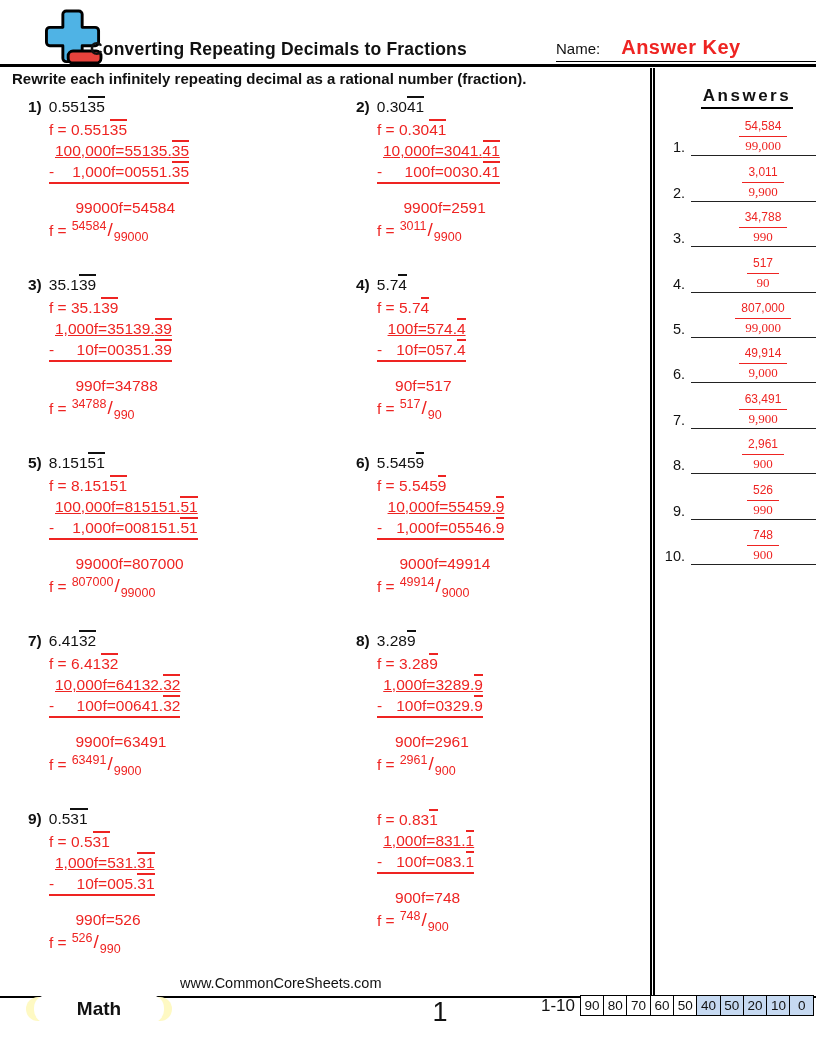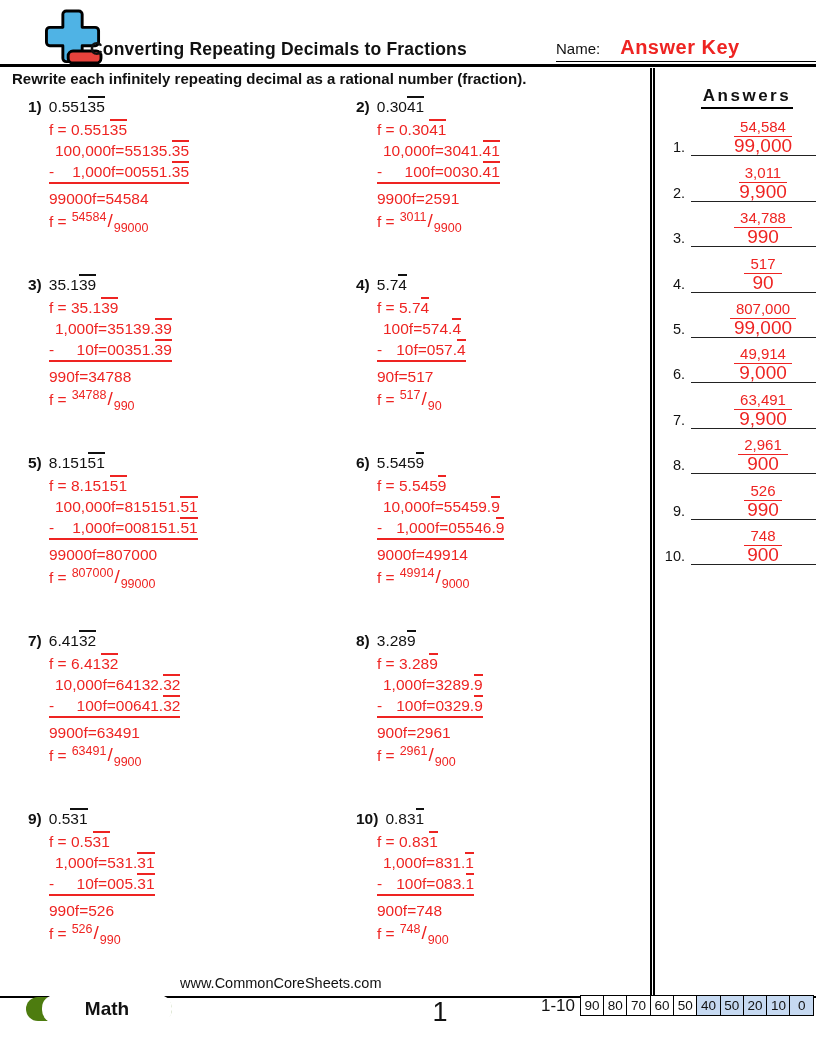--- a/index.html
+++ b/index.html
@@ -11,59 +11,59 @@
   }
   *{margin:0;padding:0;box-sizing:border-box;}
   html,body{background:#fff;}
   body{font-family:"Liberation Sans","DejaVu Sans",sans-serif;color:var(--ink);}
   .page{position:relative;width:816px;height:1056px;background:#fff;overflow:hidden;}
 
   
   .logo{position:absolute;left:42px;top:9px;}
   .title{position:absolute;left:90px;top:39px;width:480px;text-align:left;
          font-size:17.5px;font-weight:700;letter-spacing:.2px;}
-  .name-wrap{position:absolute;left:556px;top:36px;width:258px;display:flex;align-items:baseline;gap:20px;}
+  .name-wrap{position:absolute;left:556px;top:36px;width:258px;display:flex;align-items:baseline;gap:0;}
   .name-label{font-size:15px;}
-  .name-value{font-size:20px;font-weight:bold;color:var(--red);letter-spacing:.5px;}
+  .name-value{font-size:20px;font-weight:bold;color:var(--red);letter-spacing:.5px;margin-left:21px;}
   .name-underline{position:absolute;left:556px;top:61px;width:260px;border-top:1.5px solid #000;}
   .header-rule{position:absolute;left:0;top:64px;width:816px;border-top:3.5px solid #000;}
   .instruction{position:absolute;left:12px;top:70px;width:635px;font-size:15px;font-weight:bold;}
 
   
   .problems{position:absolute;left:0;top:88px;width:650px;
             display:grid;grid-template-columns:328px 322px;grid-auto-rows:178px;padding-top:8px;}
   .problem{padding-left:28px;font-size:15.5px;}
   .p-head{display:flex;gap:7px;line-height:22px;}
   .p-num{font-weight:bold;}
   .ol{border-top:2px solid currentColor;}
   .work{display:inline-block;color:var(--red);margin-left:21px;line-height:21px;margin-top:1px;}
-  .w-line1{padding-left:6px;}
+  .w-line1{text-align:right;padding-left:6px;text-decoration:underline;}
   .w-line2{display:flex;justify-content:space-between;gap:14px;border-bottom:2px solid var(--red);}
-  .w-res{text-align:left;padding-right:14px;padding-top:4px;}
+  .w-res{text-align:right;padding-right:14px;padding-top:13px;}
   .w-frac{margin-top:1px;}
   .w-frac .fnum{display:inline-block;font-size:12.5px;transform:translateY(-6px);margin-left:5px;}
   .w-frac .slash{font-size:19px;margin:0 1px;}
   .w-frac .fden{display:inline-block;font-size:12.5px;transform:translateY(5px);}
 
   
   .answers-col{position:absolute;left:650px;top:68px;width:189px;height:929px;
                border-left:5px double #000;padding:16px 4px 0 4px;}
   .answers-title{width:fit-content;margin:2px auto 0;font-size:17px;font-weight:bold;
                  letter-spacing:2.5px;border-bottom:2.5px solid #000;padding:0 2px 1px;}
   .answers-list{margin-top:2px;}
   .ans-slot{height:45.4px;display:flex;align-items:flex-end;gap:6px;}
   .ans-no{width:26px;text-align:right;font-size:14.5px;padding-bottom:1px;}
   .ans-blank{flex:1;display:flex;flex-direction:column;align-items:center;border-bottom:1.7px solid #222;}
-  .ans-frac-num{color:var(--red);font-size:15px;line-height:19px;border-bottom:1.7px solid var(--red);padding:0 6px;text-align:center;}
-  .ans-frac-den{color:var(--red);font-size:19px;line-height:18px;}
+  .ans-frac-num{color:var(--red);font-size:12px;line-height:19px;border-bottom:1.7px solid var(--red);padding:0 6px;text-align:center;}
+  .ans-frac-den{color:var(--red);font-size:13px;line-height:18px;font-family:Liberation Serif, serif;}
 
   
   .footer-rule{position:absolute;left:0;top:996px;width:816px;border-top:2.5px solid #000;}
-  .math-badge{position:absolute;left:26px;top:997px;width:146px;height:24px;background:#4d7c0f;
-              border-radius:20px;display:flex;align-items:center;justify-content:flex-end;}
+  .math-badge{position:absolute;left:26px;top:997px;width:146px;height:24px;background:#fef9c3;
+              border-radius:20px;display:flex;align-items:center;justify-content:center;}
   .math-pill{background:#fff;border-radius:13px;width:130px;height:28px;display:flex;
              align-items:center;justify-content:center;font-size:19px;font-weight:bold;}
   .website{position:absolute;left:180px;top:975px;font-size:14.5px;}
   .page-num{position:absolute;left:400px;top:997px;width:80px;text-align:center;font-size:27px;}
   .score-strip{position:absolute;right:2px;top:995px;display:flex;align-items:center;gap:6px;}
   .score-label{font-size:17px;}
   .score-cells{display:flex;}
   .score-cell{width:24.6px;height:21px;border:1.3px solid #000;margin-left:-1.3px;
               display:flex;align-items:center;justify-content:center;font-size:13.5px;background:#fff;}
   .score-cell.hl{background:var(--score-blue);}
@@ -234,24 +234,20 @@
       <div class="w-line2">
             <span class="minus">-</span>
             <span><span>10f=005.</span><span class="ol">31</span></span>
           </div>
       <div class="w-res">990f=526</div>
       <div class="w-frac"><span>f =</span><span class="fnum">526</span><span class="slash">/</span><span class="fden">990</span></div>
     </div>
   </div>
 
   <div class="problem">
-    <div class="p-head">
-      <span class="p-num">10)</span>
-      <span><span>0.83</span><span class="ol">1</span></span>
-    </div>
     <div class="work">
       <div class="w-f"><span>f = 0.83</span><span class="ol">1</span></div>
       <div class="w-line1"><span>1,000f=831.</span><span class="ol">1</span></div>
       <div class="w-line2">
             <span class="minus">-</span>
             <span><span>100f=083.</span><span class="ol">1</span></span>
           </div>
       <div class="w-res">900f=748</div>
       <div class="w-frac"><span>f =</span><span class="fnum">748</span><span class="slash">/</span><span class="fden">900</span></div>
     </div>

